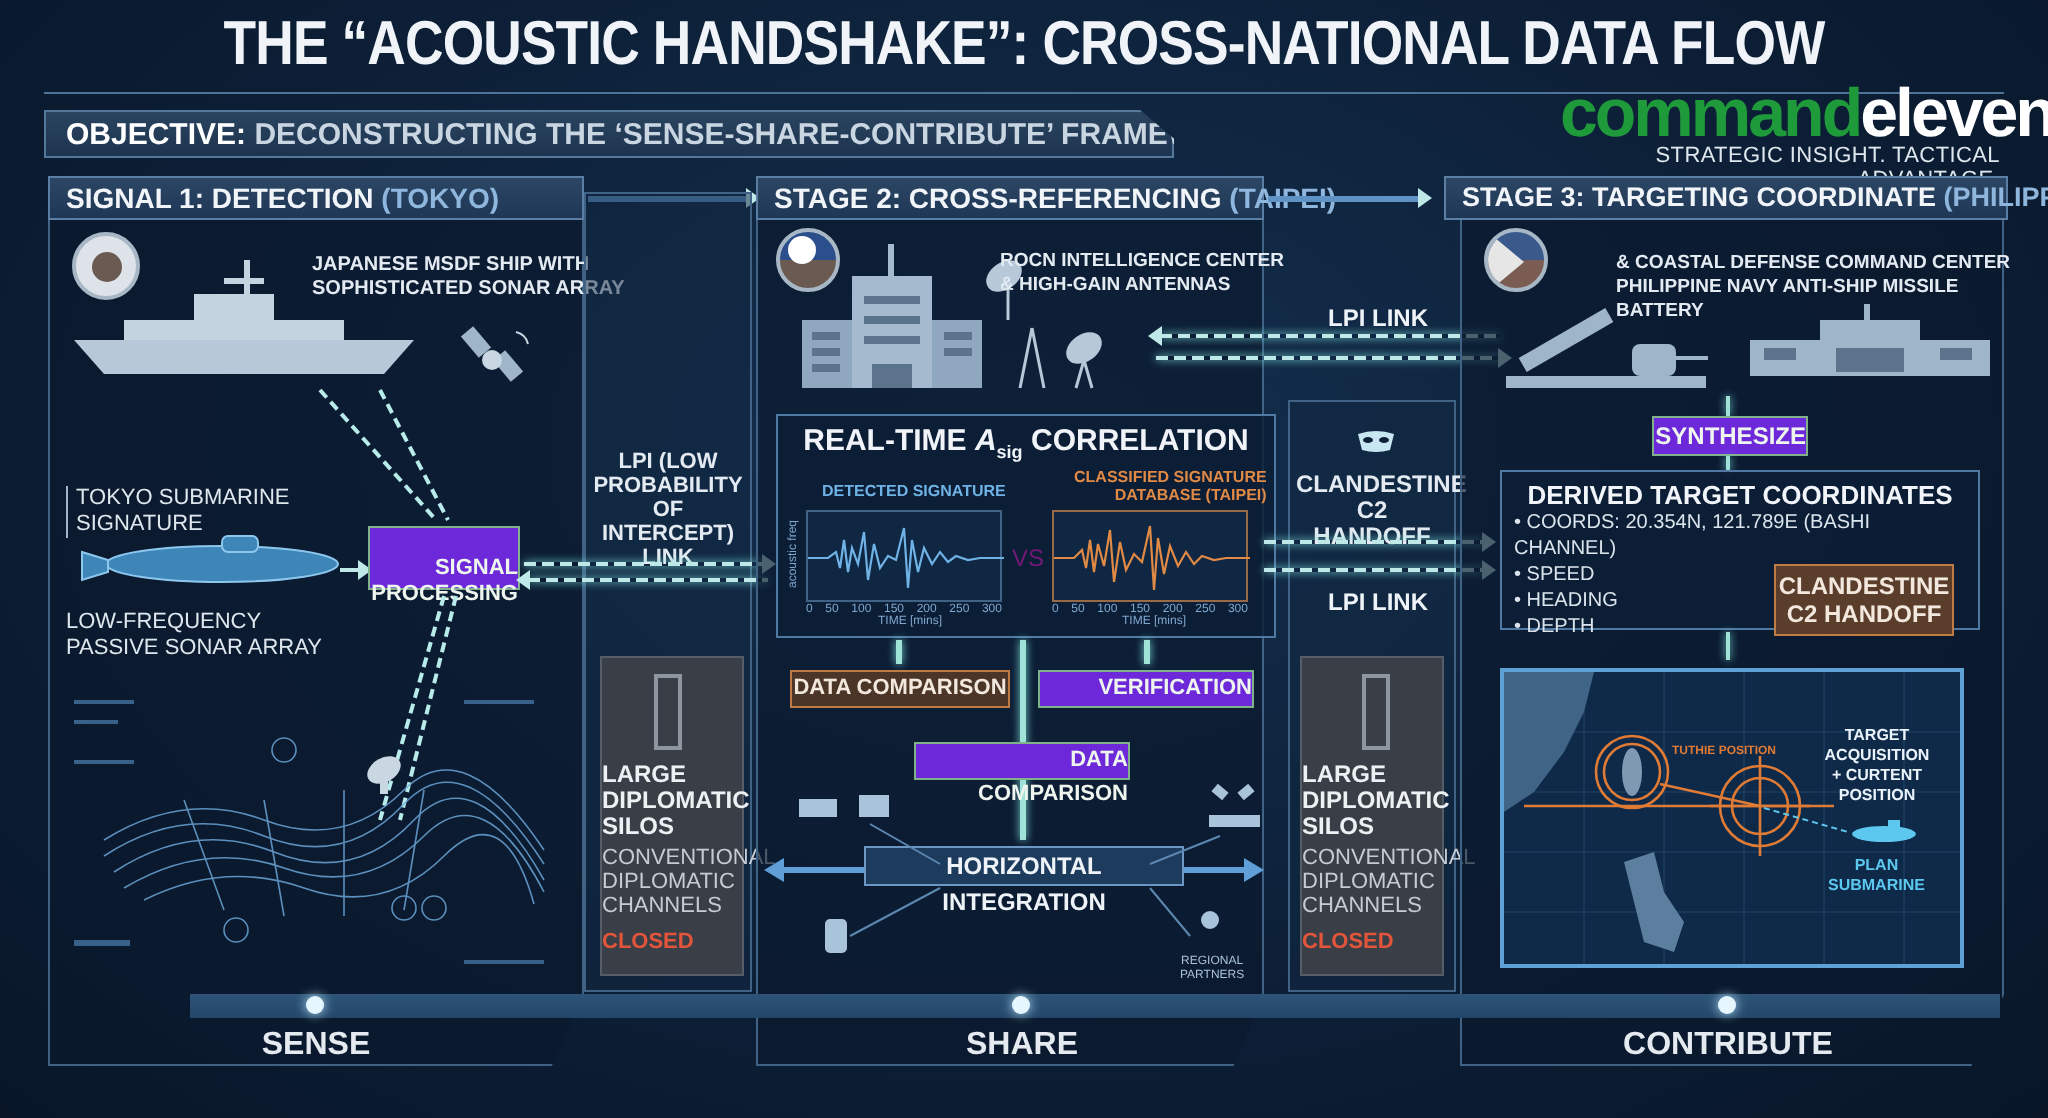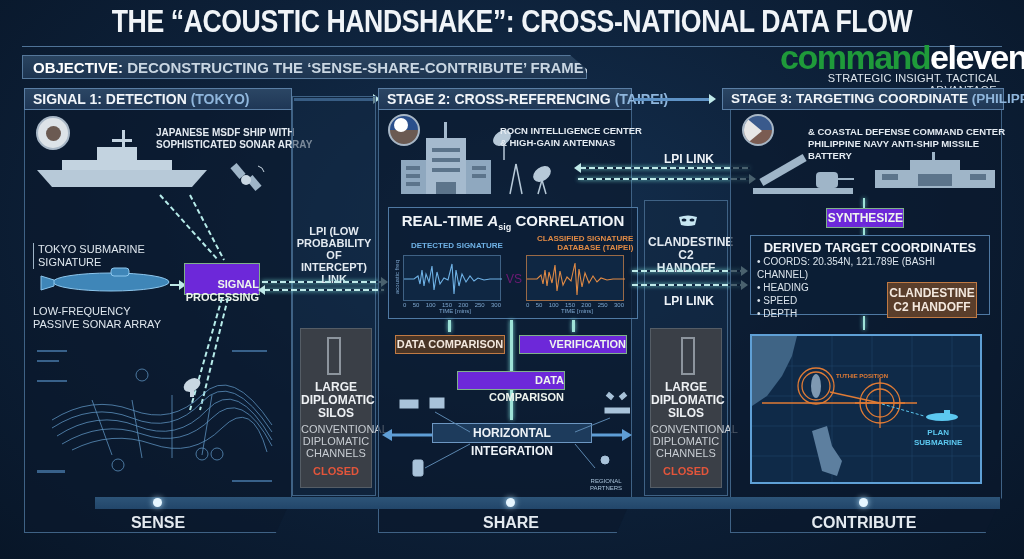--- a/index.html
+++ b/index.html
@@ -18,21 +18,21 @@
   .logo .a{color:#1f9a3a;font-size:34px;font-weight:bold;letter-spacing:-1.5px}
   .logo .b{color:#fff;font-size:34px;font-weight:bold;letter-spacing:-1.5px}
   .logo .tag{font-size:11px;color:#dfe7ee;margin-top:-5px;letter-spacing:0.2px}
   .panel{border:1px solid #3f6285;background:rgba(10,24,44,0.65)}
   .stagehdr{height:22px;background:linear-gradient(#2b4664,#1f3756);border:1px solid #5a7ea4;font-size:14px;font-weight:bold;padding:2px 8px;white-space:nowrap;color:#f1f5f9}
   .stagehdr .loc{color:#8fb6dc}
   .lbl{font-size:10px;font-weight:bold;color:#e3eaf1;line-height:12px}
   .box-green{background:#6d28d9;border:1px solid #7fb28a;color:#eef4ee;font-weight:bold;text-align:right}
   .box-orange{background:#4a3526;border:1px solid #c07a44;color:#f3e8de;font-weight:bold;text-align:center}
   .box-blue{background:#1d3b5c;border:1px solid #6d97c2;color:#eef3f8;font-weight:bold;text-align:center}
-  .silo{background:#3a3f47;border:1px solid #555d66;text-align:center}
+  .silo{background:#3a3f47;border:1px solid #555d66;text-align:left}
   .silo .h{font-size:12px;font-weight:bold;color:#eef1f4;line-height:13px}
   .silo .s{font-size:11px;color:#c7ccd2;line-height:12px;margin-top:3px}
   .silo .c{font-size:11px;font-weight:bold;color:#e2553b;margin-top:6px}
   .dash{height:2px;background:repeating-linear-gradient(90deg,#bfe9e8 0 6px,transparent 6px 9px);box-shadow:0 0 4px #7fe0dc}
   .arrow-r::after{content:"";position:absolute;right:-6px;top:-4px;border-left:7px solid #bfe9e8;border-top:5px solid transparent;border-bottom:5px solid transparent}
   .arrow-l::before{content:"";position:absolute;left:-6px;top:-4px;border-right:7px solid #bfe9e8;border-top:5px solid transparent;border-bottom:5px solid transparent}
   .vline{width:3px;background:#9fe3d8;box-shadow:0 0 4px #7fe0dc}
   .footerbar{left:95px;top:497px;width:905px;height:12px;background:linear-gradient(#2d5478,#22466a)}
   .dot{width:9px;height:9px;border-radius:50%;background:#e6f6ff;box-shadow:0 0 6px #bfe8ff;top:498px}
   .foot{top:514px;font-size:16px;font-weight:bold;color:#e4eaf0;text-align:center}
@@ -340,22 +340,22 @@
       <rect x="48" y="24" width="34" height="12"></rect>
     </g>
 </svg>
 <div class="abs vline" style="left:863px;top:198px;width:2px;height:10px"></div>
 <div class="abs box-green" style="left:826px;top:208px;width:78px;height:20px;font-size:12px;line-height:18px">SYNTHESIZE</div>
 <div class="abs vline" style="left:863px;top:228px;width:2px;height:8px"></div>
 
 <div class="abs" style="left:750px;top:235px;width:240px;height:80px;border:1px solid #4f79a3;background:rgba(12,30,54,0.85);padding:4px 6px">
   <div style="font-size:13px;font-weight:bold;color:#f1f5f9;text-align:center">DERIVED TARGET COORDINATES</div>
   <div class="bul">• <span>COORDS: 20.354N, 121.789E (BASHI CHANNEL)</span></div>
+  <div class="bul">• <span>SPEED</span></div>
   <div class="bul">• <span>HEADING</span></div>
-  <div class="bul">• <span>SPEED</span></div>
   <div class="bul">• <span>DEPTH</span></div>
 </div>
 <div class="abs box-orange" style="left:887px;top:282px;width:90px;height:36px;font-size:12px;line-height:14px;padding-top:3px;background:#5a3e2b">
   <div>CLANDESTINE</div>
   <div>C2 HANDOFF</div>
 </div>
 <div class="abs vline" style="left:863px;top:316px;width:2px;height:14px"></div>
 
 <div class="abs" style="left:750px;top:334px;width:232px;height:150px;border:2px solid #5fa0d6;background:#0f2a48;overflow:hidden">
   <svg width="232" height="150" viewBox="0 0 232 150">
@@ -383,20 +383,24 @@
       <line x1="128" y1="42" x2="128" y2="92"></line>
         <line x1="103" y1="67" x2="153" y2="67"></line>
     </g>
     <line x1="130" y1="68" x2="172" y2="80" stroke="#5cc8f0" stroke-dasharray="3 2"></line>
     <g>
         <ellipse cx="190" cy="81" rx="16" ry="4" fill="#5cc8f0"></ellipse>
         <rect x="192" y="74" width="6" height="5" fill="#5cc8f0"></rect>
       </g>
   </svg>
   <div class="abs" style="left:84px;top:37px;font-size:6px;font-weight:bold;color:#e07b35">TUTHIE POSITION</div>
+  <div class="abs" style="left:145px;top:27px;font-size:8px;font-weight:bold;color:#eaf3fb;line-height:10px;text-align:center">
+    <div>TARGET ACQUISITION</div>
+    <div>+ CURTENT POSITION</div>
+  </div>
   <div class="abs" style="left:162px;top:92px;font-size:8px;font-weight:bold;color:#5cc8f0;line-height:10px;text-align:center">
     <div>PLAN</div>
     <div>SUBMARINE</div>
   </div>
 </div>
 
 <div class="abs footerbar"></div>
 <div class="abs dot" style="left:153px"></div>
 <div class="abs dot" style="left:506px"></div>
 <div class="abs dot" style="left:859px"></div>

